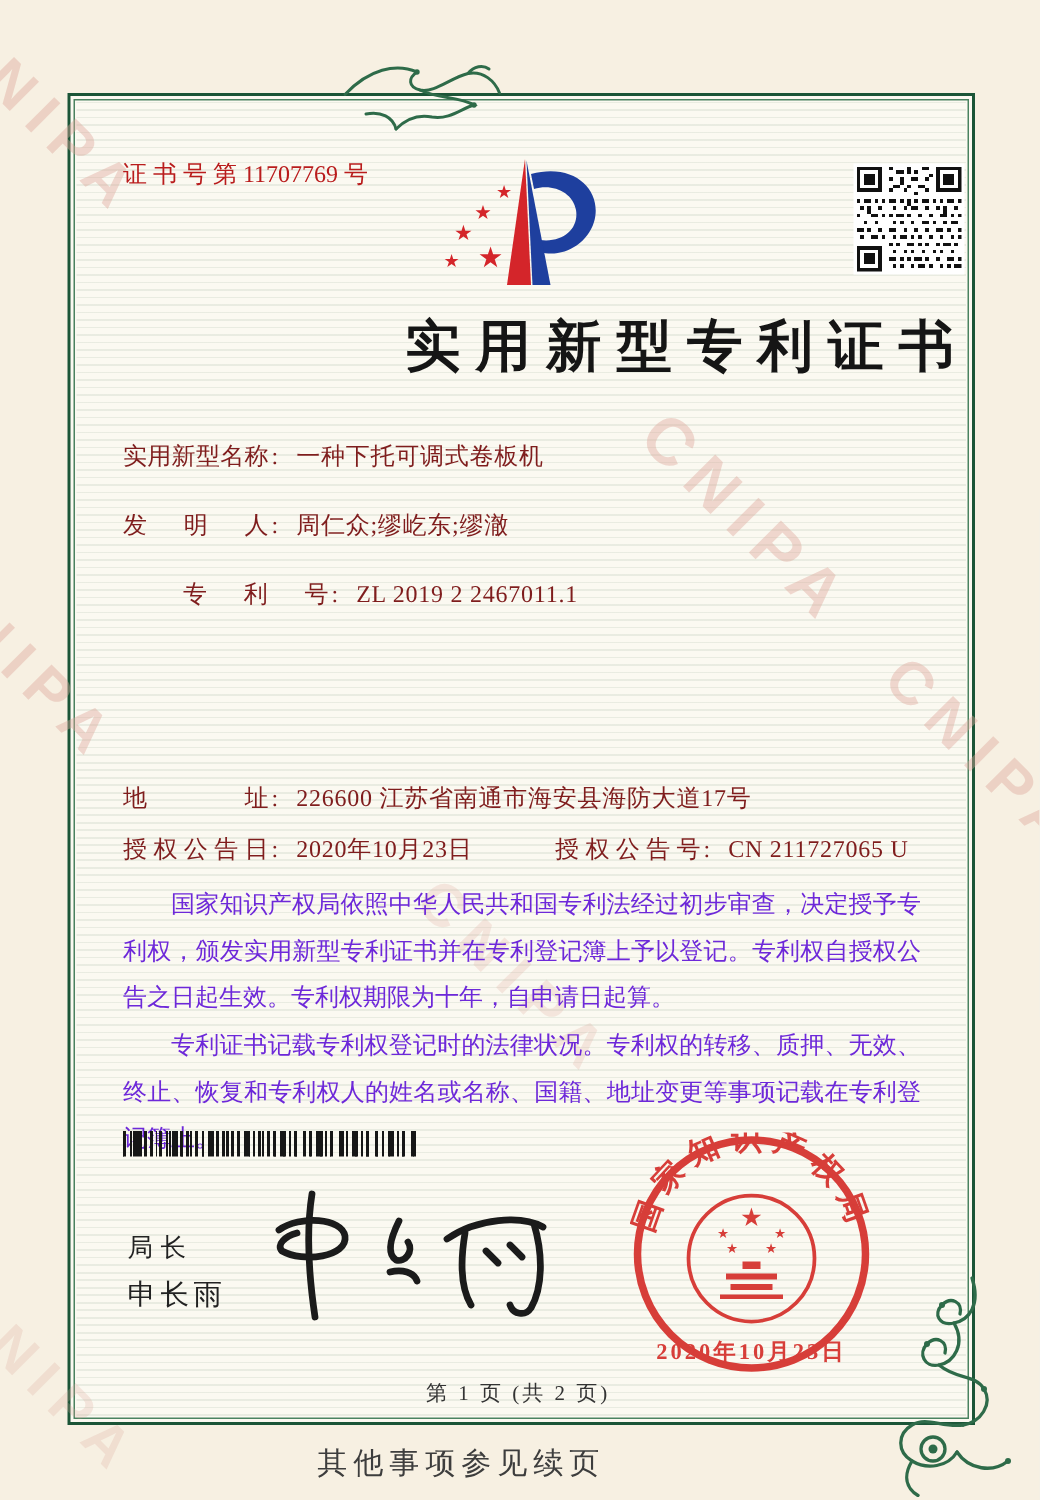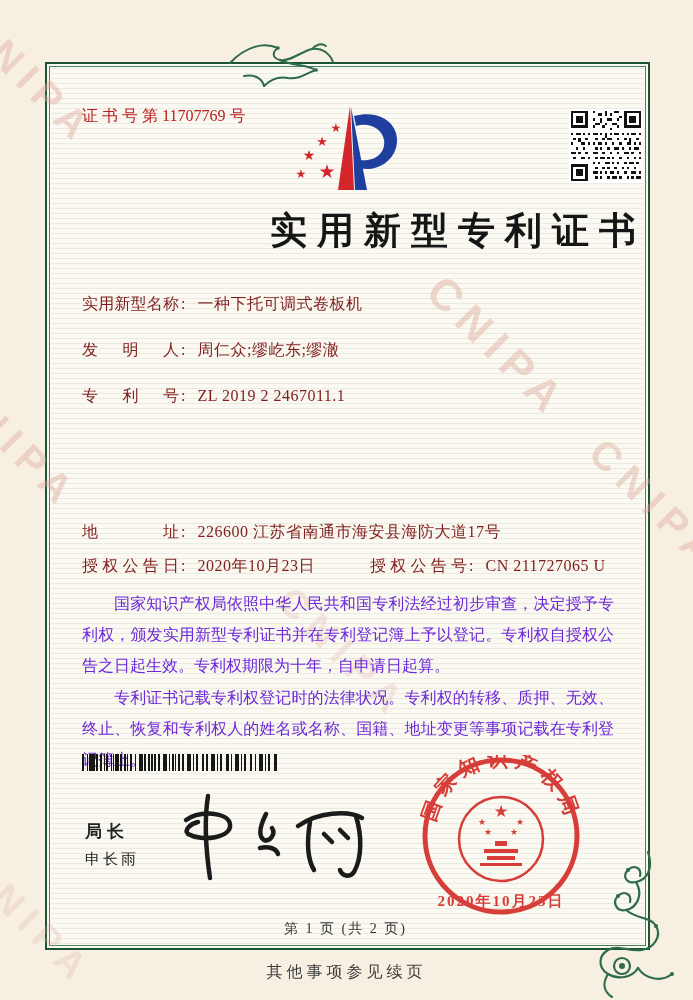--- a/index.html
+++ b/index.html
@@ -30,30 +30,30 @@
   .fgroup2{position:absolute;left:288px;top:0;}
   
   .bodytext{position:absolute;left:82px;top:588px;width:532px;font-size:16px;line-height:1.95;
             text-align:justify;color:#6d28d9;z-index:2;}
   .bodytext p{margin:0;text-indent:2em;}
   
   .barcode{position:absolute;left:82px;top:754px;width:196px;height:17px;z-index:2;
     background:
       repeating-linear-gradient(90deg,#161616 0 2px,transparent 2px 5px,#161616 5px 6px,transparent 6px 9px,#161616 9px 13px,transparent 13px 15px,#161616 15px 16px,transparent 16px 18px,#161616 18px 20px,transparent 20px 24px),
       repeating-linear-gradient(90deg,#161616 0 1px,transparent 1px 7px,#161616 7px 9px,transparent 9px 14px,#161616 14px 15px,transparent 15px 22px,#161616 22px 23px,transparent 23px 31px);}
-  .officer-role{position:absolute;left:85px;top:820px;font-size:17px;letter-spacing:5px;color:#222;z-index:2;font-weight:bold;}
-  .officer-name{position:absolute;left:85px;top:850px;font-size:15px;letter-spacing:3px;color:#222;z-index:2;}
+  .officer-role{position:absolute;left:85px;top:820px;font-size:17px;letter-spacing:5px;color:#222;z-index:2;}
+  .officer-name{position:absolute;left:85px;top:850px;font-size:19px;letter-spacing:3px;color:#222;z-index:2;}
   .signature{position:absolute;left:150px;top:786px;z-index:2;}
   .seal{position:absolute;left:420px;top:755px;width:162px;height:162px;z-index:3;opacity:0.93;}
   .seal-date{position:absolute;left:-6px;right:-6px;top:137px;text-align:center;color:#d5302c;
              font-size:15px;font-weight:700;letter-spacing:2px;}
   .footer-page{position:absolute;left:45px;top:920px;width:601px;text-align:center;
                font-size:14px;letter-spacing:2px;color:#333;z-index:2;}
-  .footer-note{position:absolute;left:0;top:962px;width:693px;text-align:center;
-               font-size:16px;letter-spacing:4px;color:#3d3d3d;z-index:2;}
+  .footer-note{position:absolute;left:0;top:962px;width:615px;text-align:center;
+               font-size:20px;letter-spacing:4px;color:#3d3d3d;z-index:2;}
   .orn{position:absolute;z-index:2;}
 </style>
 </head>
 <body>
 
 <div class="page">
 
   <div class="frame">
     <div class="guilloche"></div>
     <div class="frame-inner"></div>
@@ -137,21 +137,21 @@
   </svg>
 
   <div class="title">实用新型专利证书</div>
 
   <div class="frow" style="top:294px;">
     <span class="flabel">实用新型名称</span><span class="fcolon">:</span><span class="fvalue">一种下托可调式卷板机</span>
   </div>
   <div class="frow" style="top:340px;">
     <span class="flabel">发明人</span><span class="fcolon">:</span><span class="fvalue">周仁众;缪屹东;缪澈</span>
   </div>
-  <div class="frow" style="top:386px;">
+  <div class="frow" style="top:386px;margin-left:40px;">
     <span class="flabel">专利号</span><span class="fcolon">:</span><span class="fvalue">ZL 2019 2 2467011.1</span>
   </div>
   <div class="frow" style="top:522px;">
     <span class="flabel">地址</span><span class="fcolon">:</span><span class="fvalue">226600 江苏省南通市海安县海防大道17号</span>
   </div>
   <div class="frow" style="top:556px;width:560px;">
     <span class="flabel">授权公告日</span><span class="fcolon">:</span><span class="fvalue">2020年10月23日</span>
     <span class="fgroup2">
       <span class="flabel">授权公告号</span><span class="fcolon">:</span><span class="fvalue">CN 211727065 U</span>
     </span>

